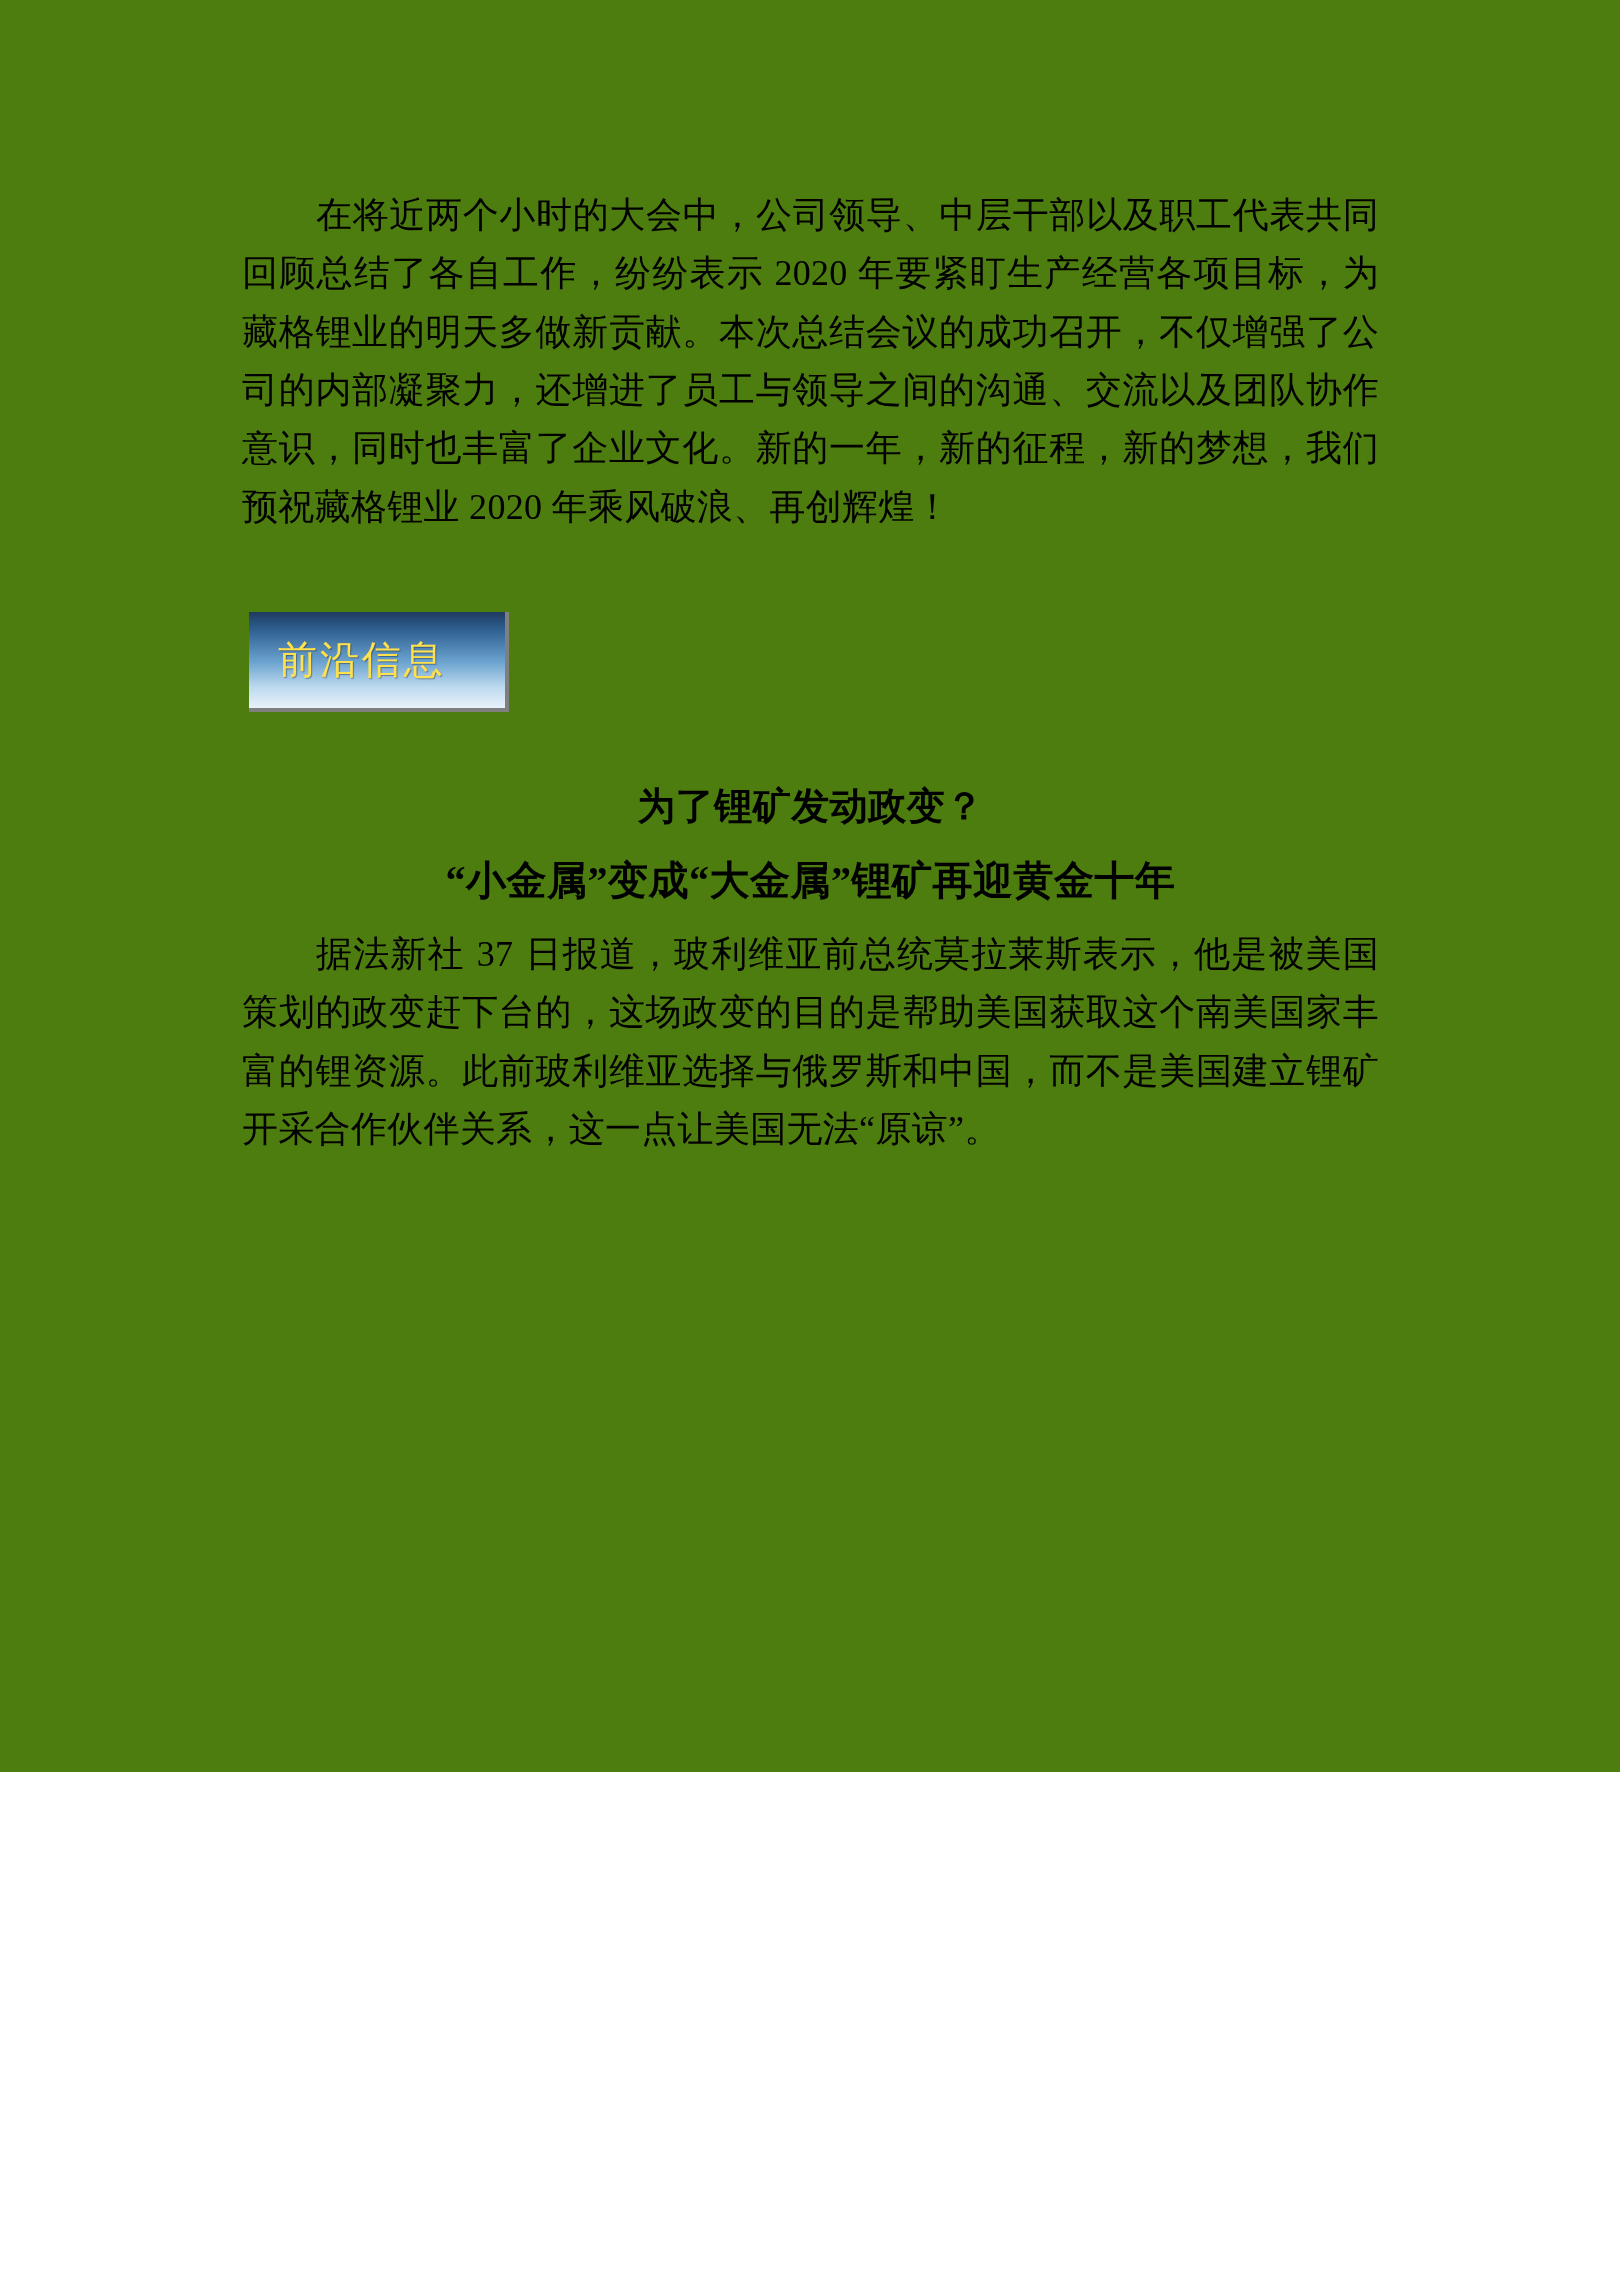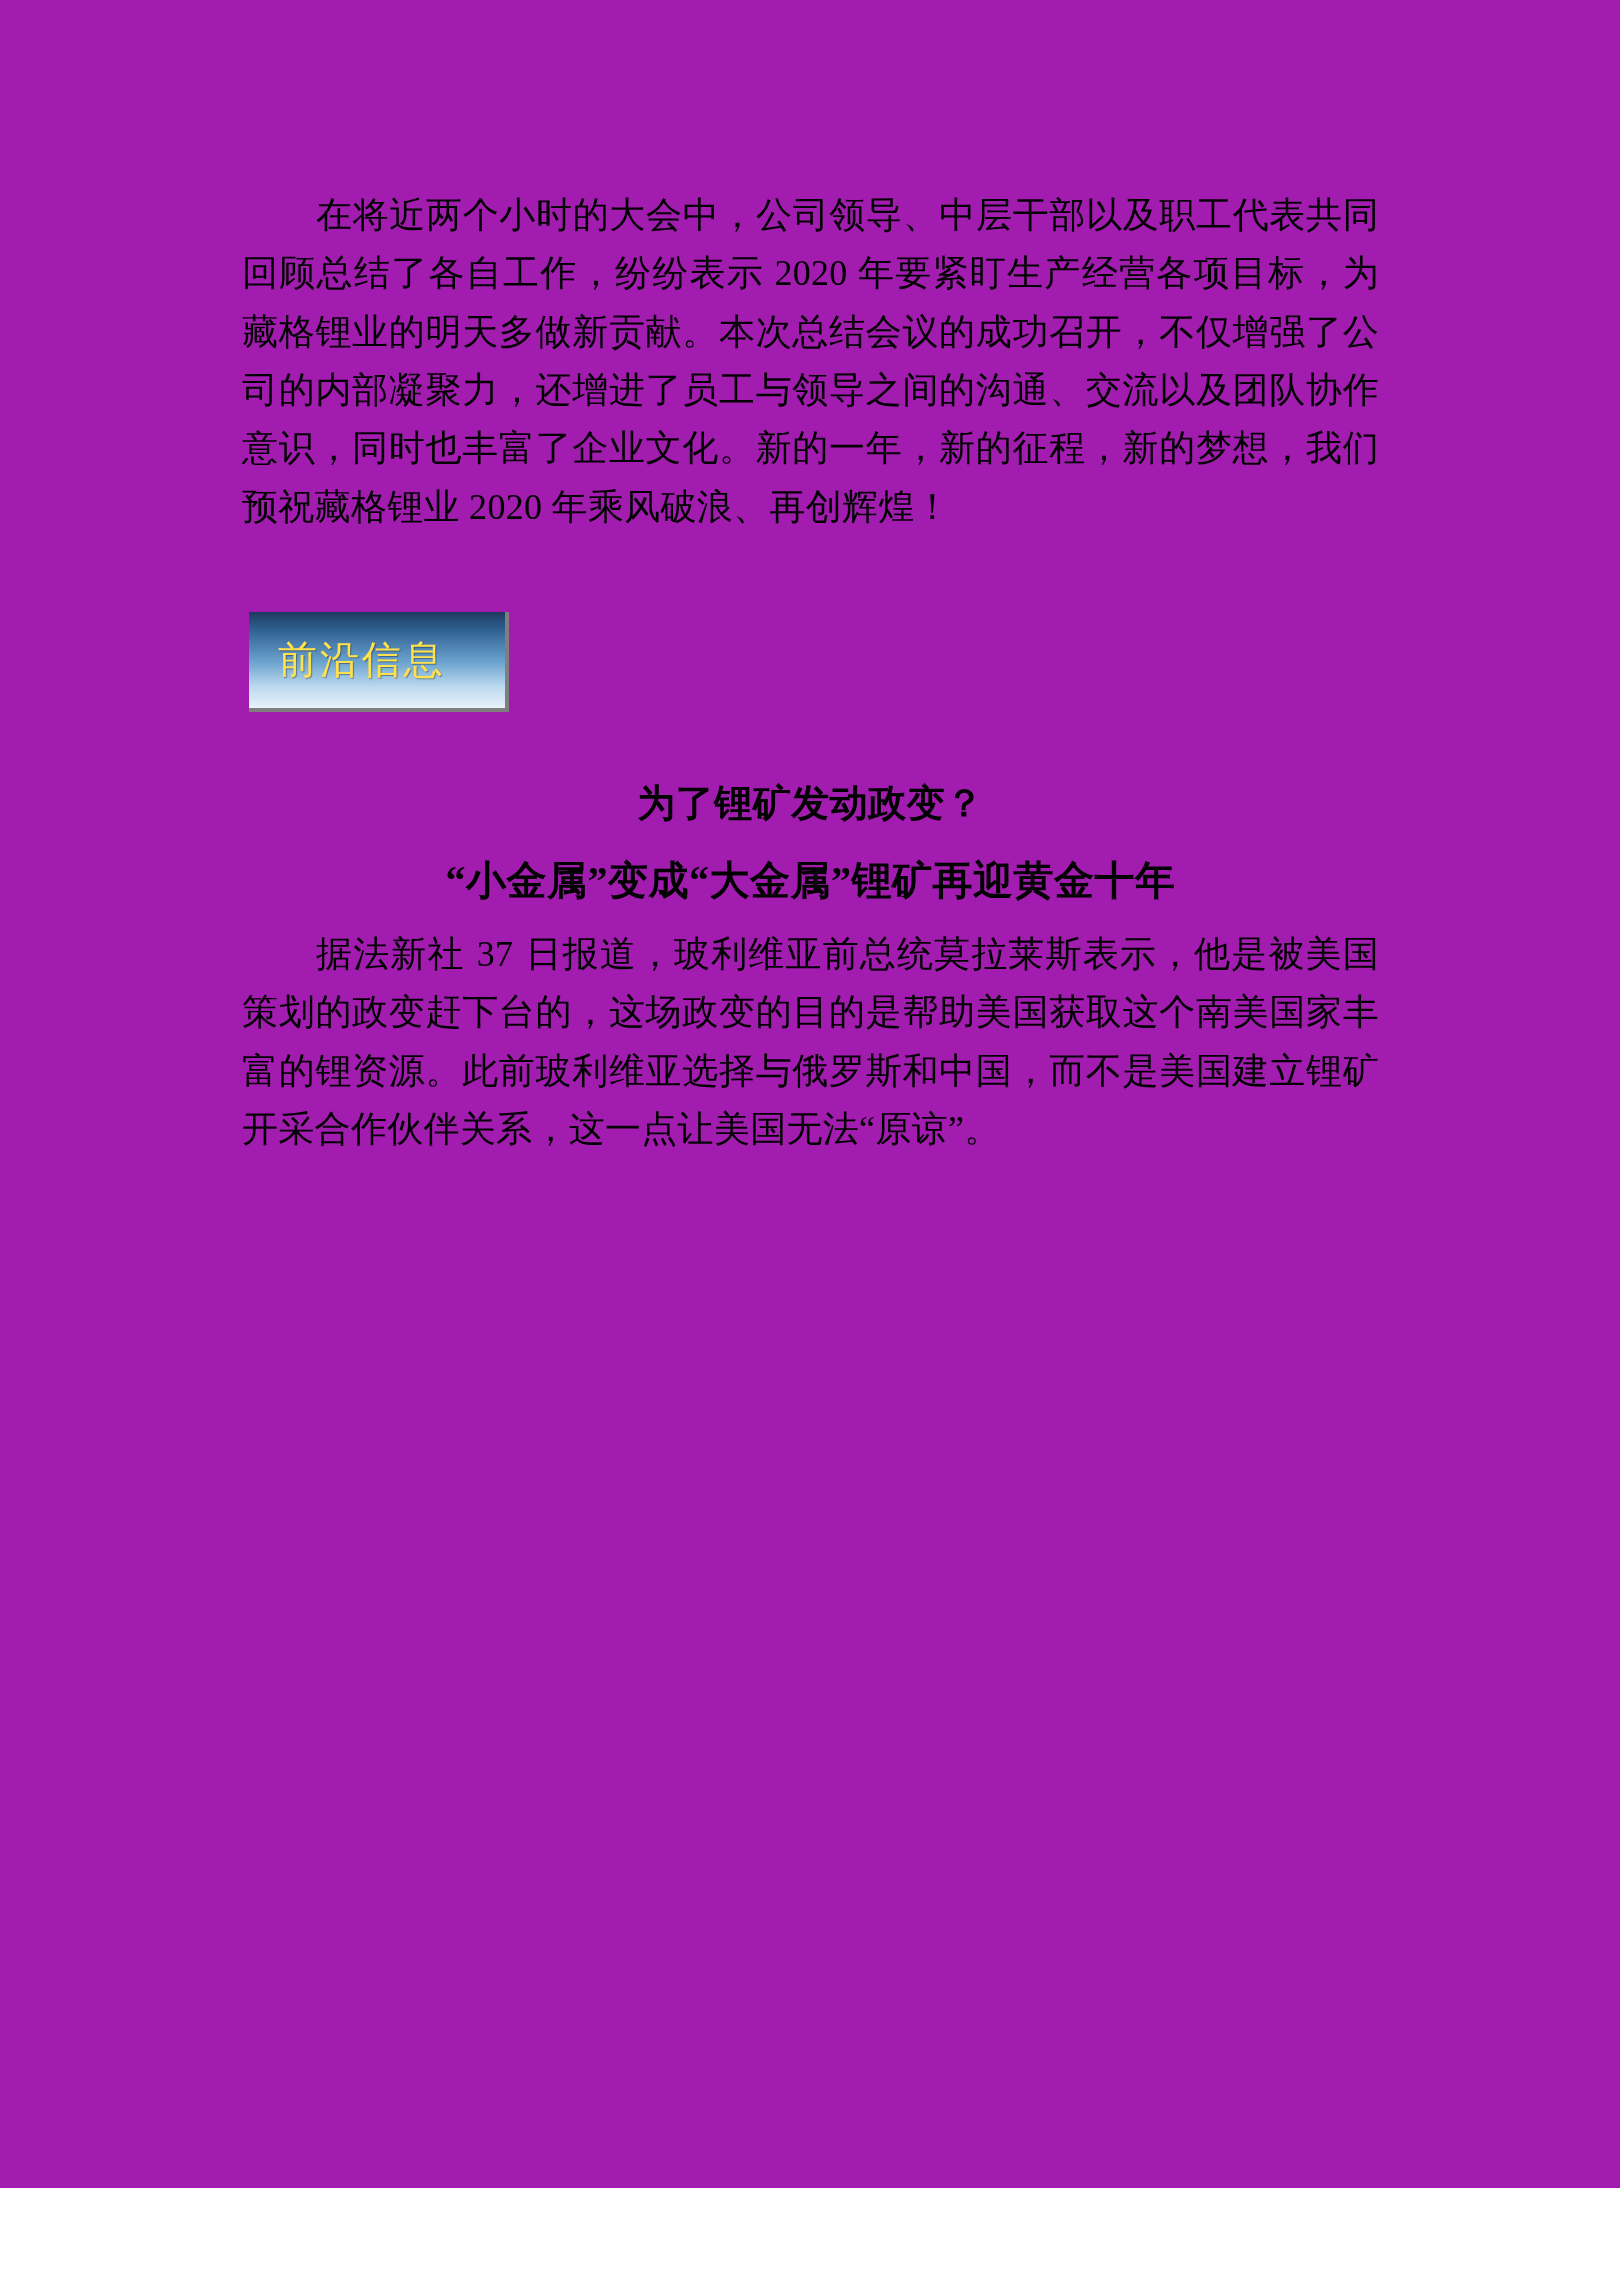--- a/index.html
+++ b/index.html
@@ -12,22 +12,22 @@
     height: 2292px;
     font-family: "Liberation Serif", serif;
     color: #000000;
     position: relative;
     overflow: hidden;
   }
   .page {
     position: absolute;
     left: 0; top: 0;
     width: 1620px;
-    height: 2188px;
-    background: #a21caf;
+    height: 1772px;
+    background: #4d7c0f;
   }
   .content {
     position: absolute;
     left: 242px;
     top: 186px;
     width: 1137px;
   }
   p.body-para {
     font-family: "Liberation Serif", serif;
     font-size: 36px;
@@ -54,21 +54,21 @@
     margin-left: 7px;
   }
   .section-banner .banner-text {
     font-family: "Liberation Serif", serif;
     font-size: 39px;
     color: #ffe14d;
     letter-spacing: 2.9px;
     text-shadow: 1px 1px 1px rgba(0,0,0,0.35);
   }
   h1.article-title {
-    font-family: Liberation Mono, monospace;
+    font-family: Liberation Sans, sans-serif;
     font-size: 38px;
     font-weight: bold;
     text-align: center;
     margin: 65px 0 0 0;
     line-height: 1.55;
     letter-spacing: 0.5px;
   }
   h2.article-subtitle {
     font-family: "Liberation Serif", serif;
     font-size: 40px;

